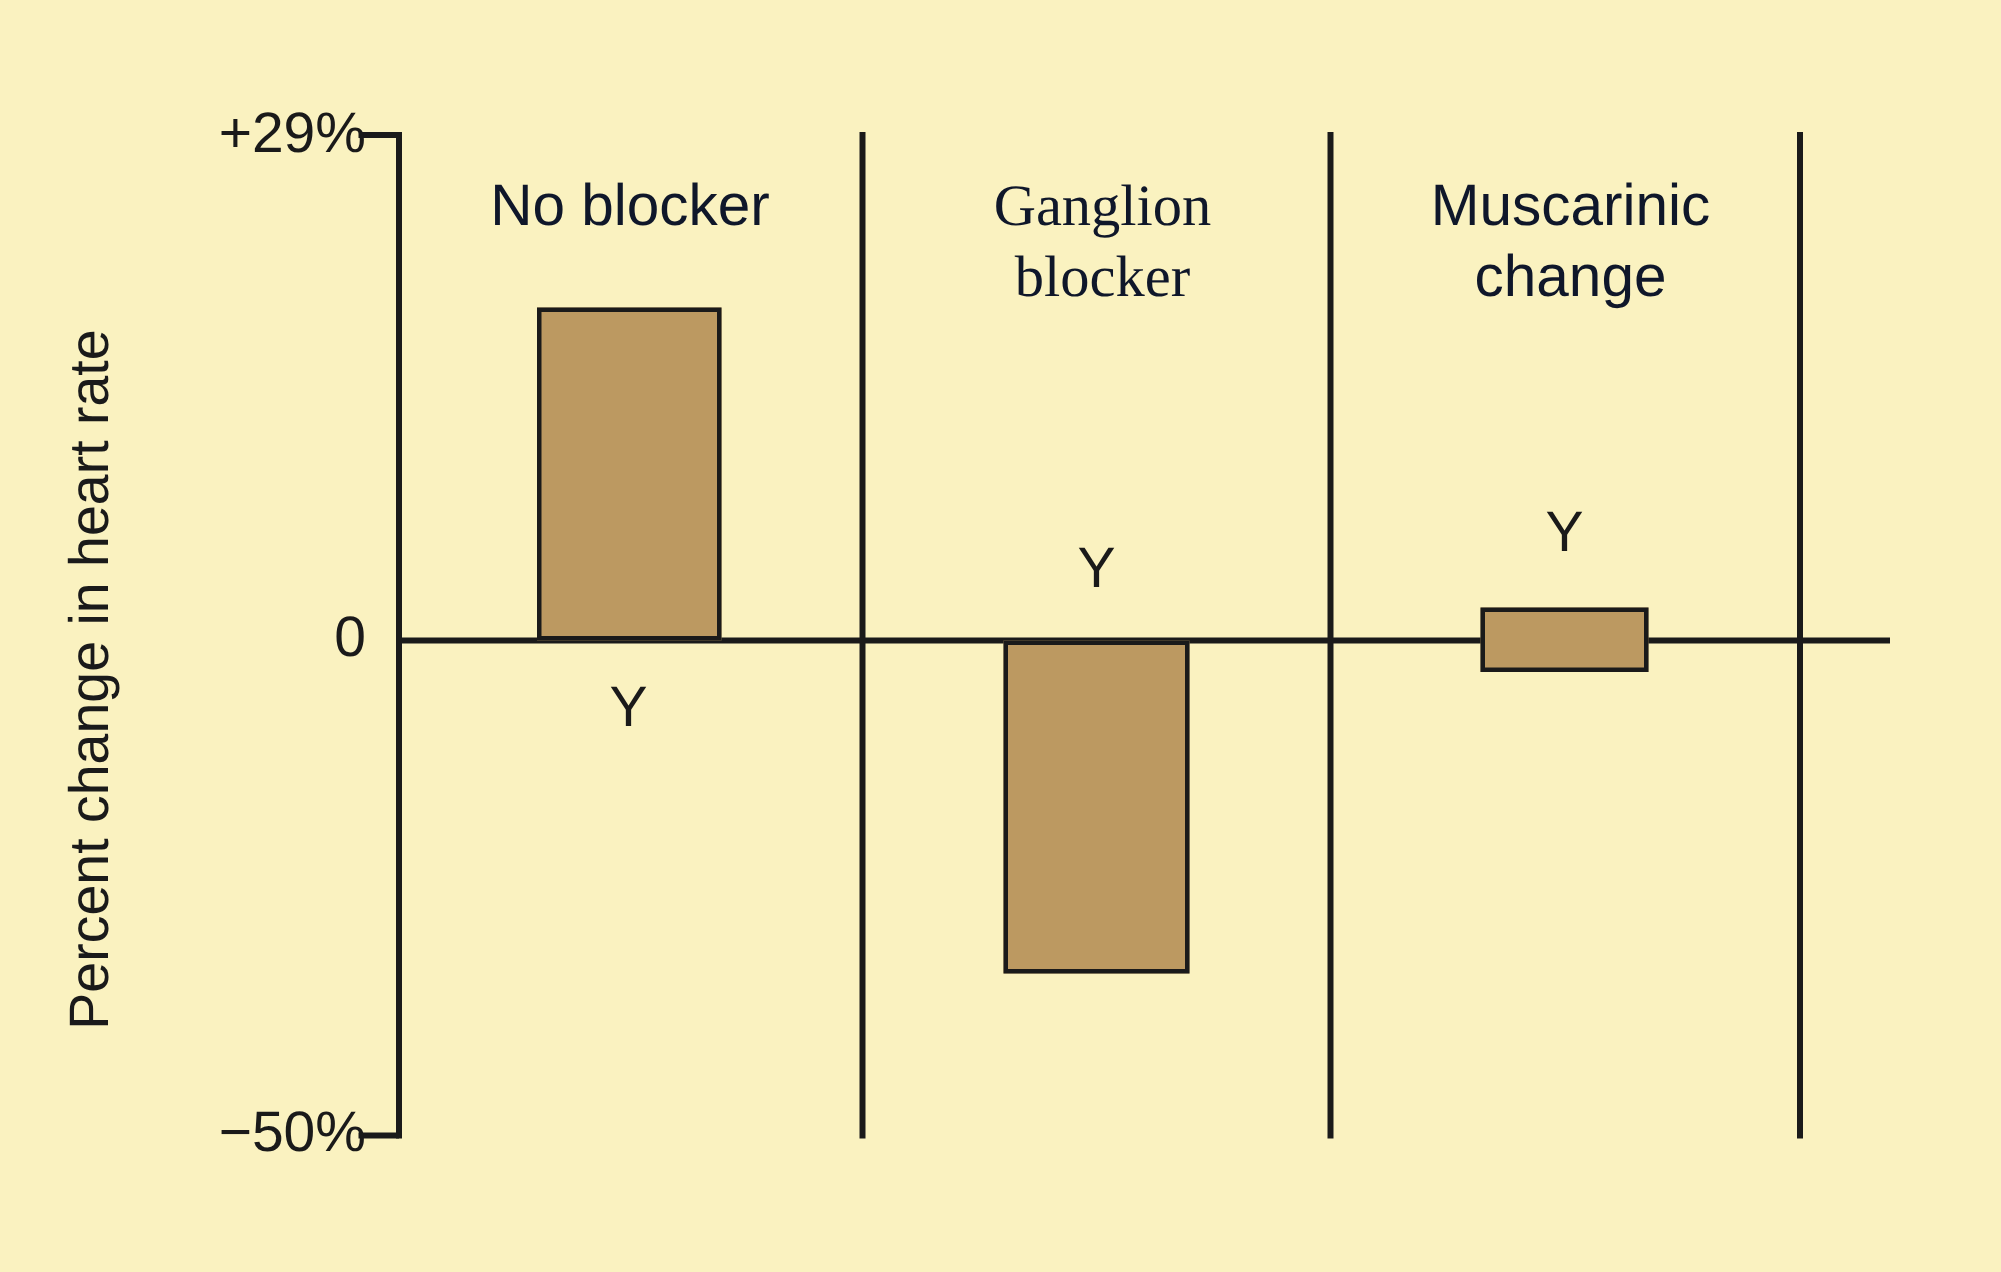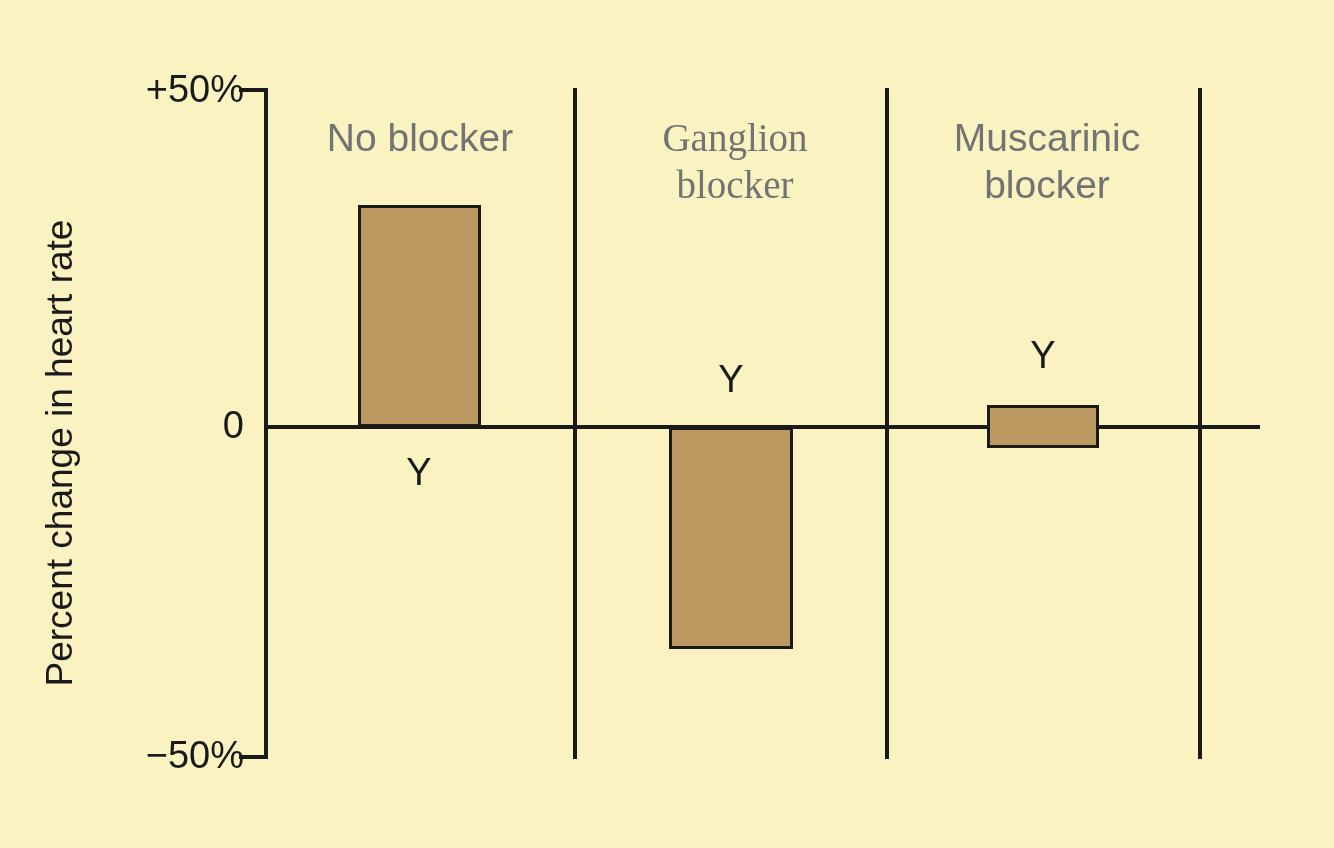--- a/index.html
+++ b/index.html
@@ -86,21 +86,21 @@
     height: 671px;
     background: #1a1a1a;
   }
 
   
   .panel-title {
     position: absolute;
     text-align: center;
     font-size: 39px;
     line-height: 47px;
-    color: #737373;
+    color: #0f172a;
     white-space: pre-line;
   }
 
   
   .bar {
     position: absolute;
     background: #bc9961;
     border: 3px solid #1a1a1a;
     box-sizing: border-box;
   }
@@ -120,21 +120,21 @@
 <div id="figure">
 
   <div class="ylabel">Percent change in heart rate</div>
 
   <div class="yaxis-line"></div>
   <div class="tick top"></div>
   <div class="tick bottom"></div>
 
   <div class="zero-line"></div>
 
-  <div class="ytick-text t-top">+50%</div>
+  <div class="ytick-text t-top">+29%</div>
   <div class="ytick-text t-zero">0</div>
   <div class="ytick-text t-bottom">−50%</div>
 
   <div class="divider" style="left:573px;"></div>
   <div class="divider" style="left:885px;"></div>
   <div class="divider" style="left:1198px;"></div>
 
   <div class="panel-title" style="left:275px; top:114px; width:290px;">No blocker</div>
 
   <div class="bar" style="left:358px; top:205px; width:123px; height:222px;"></div>
@@ -142,19 +142,19 @@
   <div class="y-annot" style="left:389px; top:451px;">Y</div>
 
   <div class="panel-title" style="left:590px; top:114px; width:290px;font-family:Liberation Serif, serif;">Ganglion
 blocker</div>
 
   <div class="bar" style="left:669px; top:427px; width:124px; height:222px;"></div>
 
   <div class="y-annot" style="left:701px; top:358px;">Y</div>
 
   <div class="panel-title" style="left:902px; top:114px; width:290px;">Muscarinic
-blocker</div>
+change</div>
 
   <div class="bar" style="left:987px; top:405px; width:112px; height:43px;"></div>
 
   <div class="y-annot" style="left:1013px; top:334px;">Y</div>
 
 </div>
 
 </body></html>

